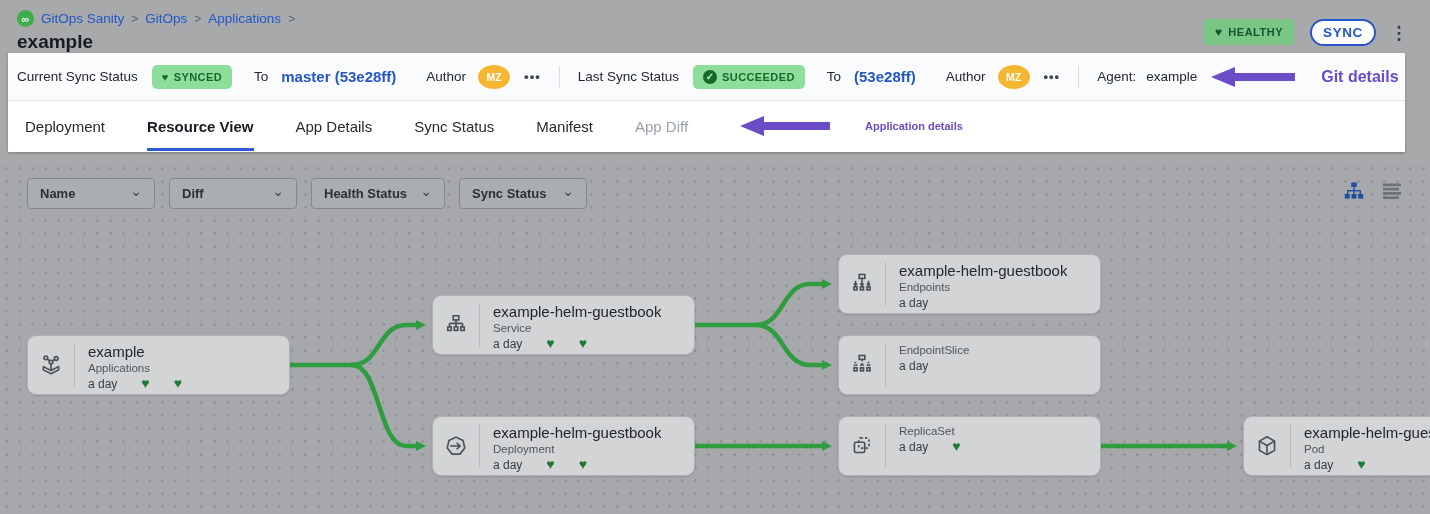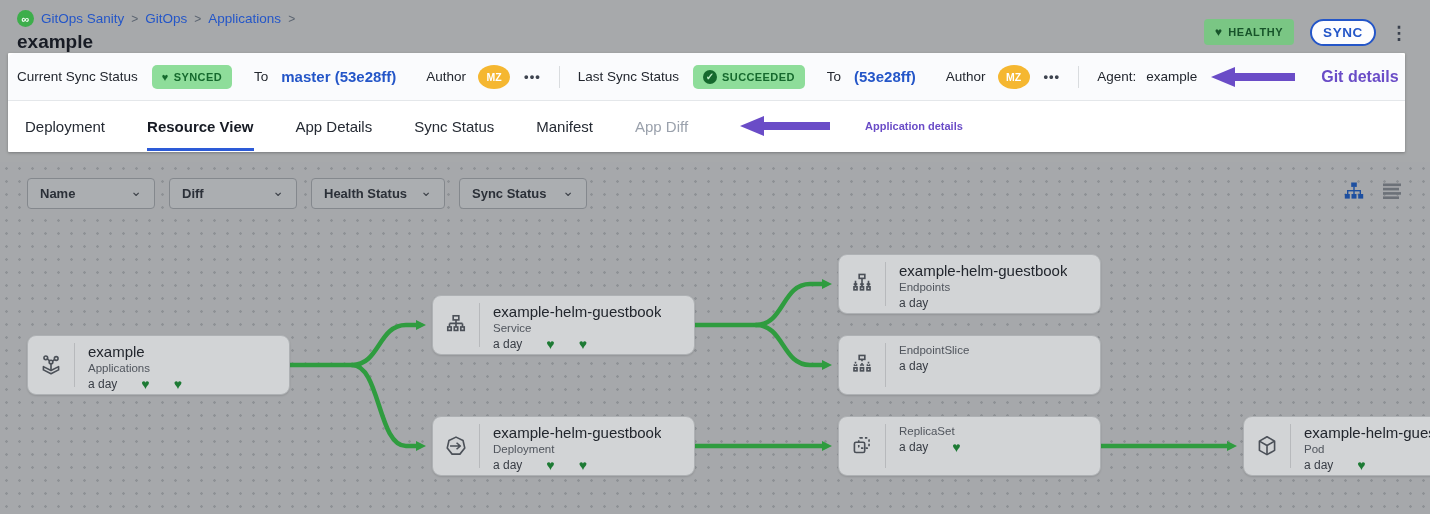--- a/index.html
+++ b/index.html
@@ -54,21 +54,21 @@
   .vt { cursor:pointer; }
 
   .edges { position:absolute; top:0; left:0; }
 
   .node { position:absolute; width:263px; height:60px; background:#d2d4d6; border:1px solid #aeb1b4; border-radius:9px; box-shadow:0 1px 2px rgba(0,0,0,.12); display:flex; cursor:pointer; }
   .node .icon-cell { width:46px; flex:none; display:flex; align-items:center; justify-content:center; }
   .node .ndiv { width:1px; background:#b7b9bc; margin:7px 0; }
   .node .body { padding:7px 0 0 13px; overflow:hidden; white-space:nowrap; }
   .n-title { font-size:15px; color:#22262d; line-height:18px; }
   .n-kind { font-size:11.5px; color:#50555d; margin-top:1px; line-height:13px; }
-  .n-age-row { display:flex; align-items:flex-end; gap:24px; margin-top:2px; }
+  .n-age-row { display:flex; align-items:flex-start; gap:24px; margin-top:2px; }
   .n-age { font-size:12px; color:#383d45; }
   .n-hrt { color:#1d7a34; font-size:14px; line-height:13px; }
 </style>
 </head>
 <body>
 
 <div id="app">
 
   <div class="topbar">
     <div class="breadcrumb">

